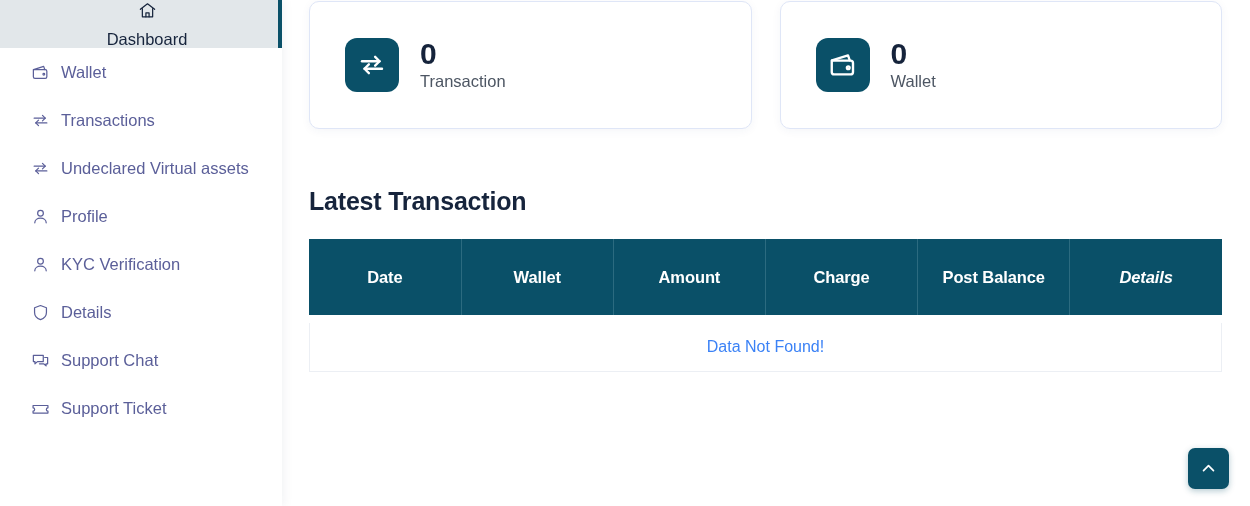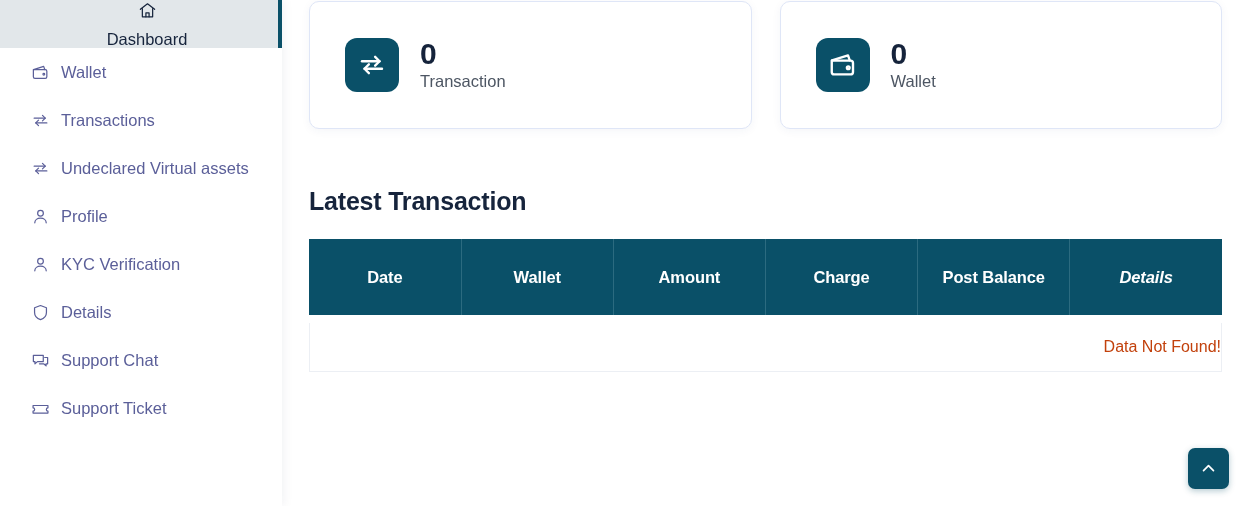--- a/index.html
+++ b/index.html
@@ -169,23 +169,23 @@
     font-weight: bold;
     height: 76px;
     text-align: center;
     border-right: 1px solid #2c6b80;
     letter-spacing: -0.1px;
   }
   table.txn-table thead th:last-child { border-right: none; font-style: italic; }
 
   table.txn-table tbody td {
     height: 48px;
-    text-align: right;
+    text-align: center;
     font-size: 16px;
-    color: #c2410c;
+    color: #3b82f6;
     background: #ffffff;
     border: 1px solid #eceff4;
     border-top: none;
   }
 
   .table-sep { height: 8px; }
 
   
   .scroll-top {
     position: absolute;

